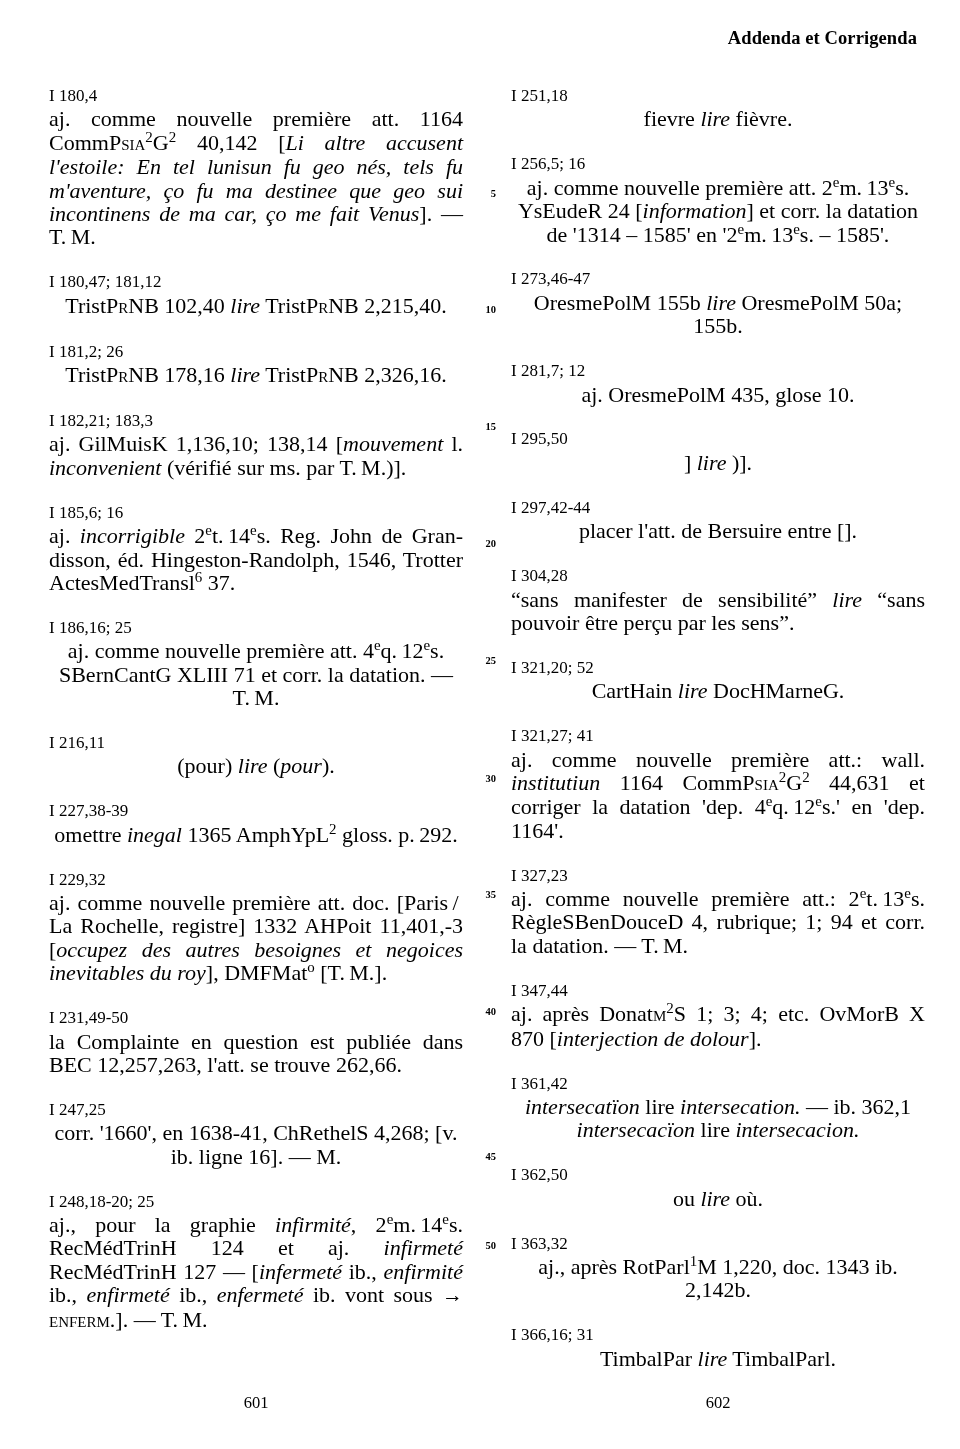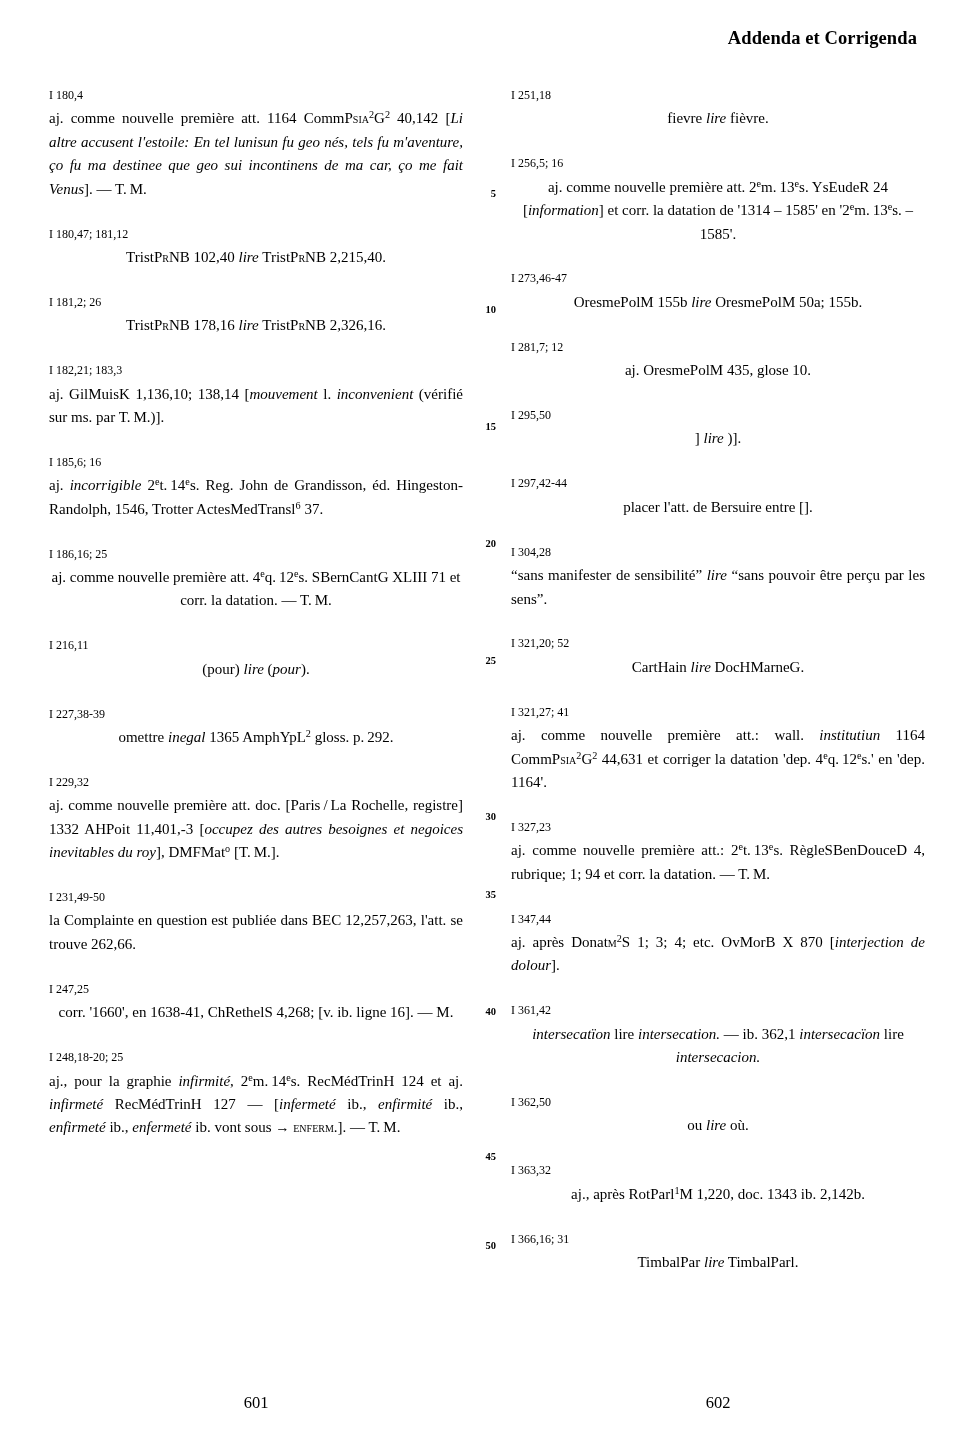--- a/index.html
+++ b/index.html
@@ -41,28 +41,28 @@
   #col-left  { left: 49px;  }
   #col-right { left: 511px; }
 
   
   .entry {
     margin: 0 0 21.5px 0;
   }
   .entry:last-child { margin-bottom: 0; }
 
   .ref {
-    font-size: 12px;
+    font-size: 17px;
     line-height: 23.4px;
     font-weight: normal;
     white-space: nowrap;
     font-family: Liberation Serif, serif;
   }
   .body {
-    font-size: 15px;
+    font-size: 22px;
     line-height: 23.4px;
     text-align: justify;
     text-justify: inter-word;
     hyphens: manual;
   }
   .body.nojust { text-align: center; }
 
   i, .it { font-style: italic; }
   .sc {
     font-variant: small-caps;
@@ -256,21 +256,21 @@
     </div>
 
   </div>
 
   <div id="line-numbers">
       <div class="lineno" style="top: 104px;">5</div>
       <div class="lineno" style="top: 220px;">10</div>
       <div class="lineno" style="top: 337px;">15</div>
       <div class="lineno" style="top: 454px;">20</div>
       <div class="lineno" style="top: 571px;">25</div>
-      <div class="lineno" style="top: 727px; text-align: right;">30</div>
+      <div class="lineno" style="top: 689px; text-align: right;">30</div>
       <div class="lineno" style="top: 805px;">35</div>
       <div class="lineno" style="top: 922px;">40</div>
       <div class="lineno" style="top: 1039px; margin-top: 28px;">45</div>
       <div class="lineno" style="top: 1156px;">50</div>
     </div>
 
   <div class="folio" id="folio-left">601</div>
   <div class="folio" id="folio-right">602</div>
 
 </div>

